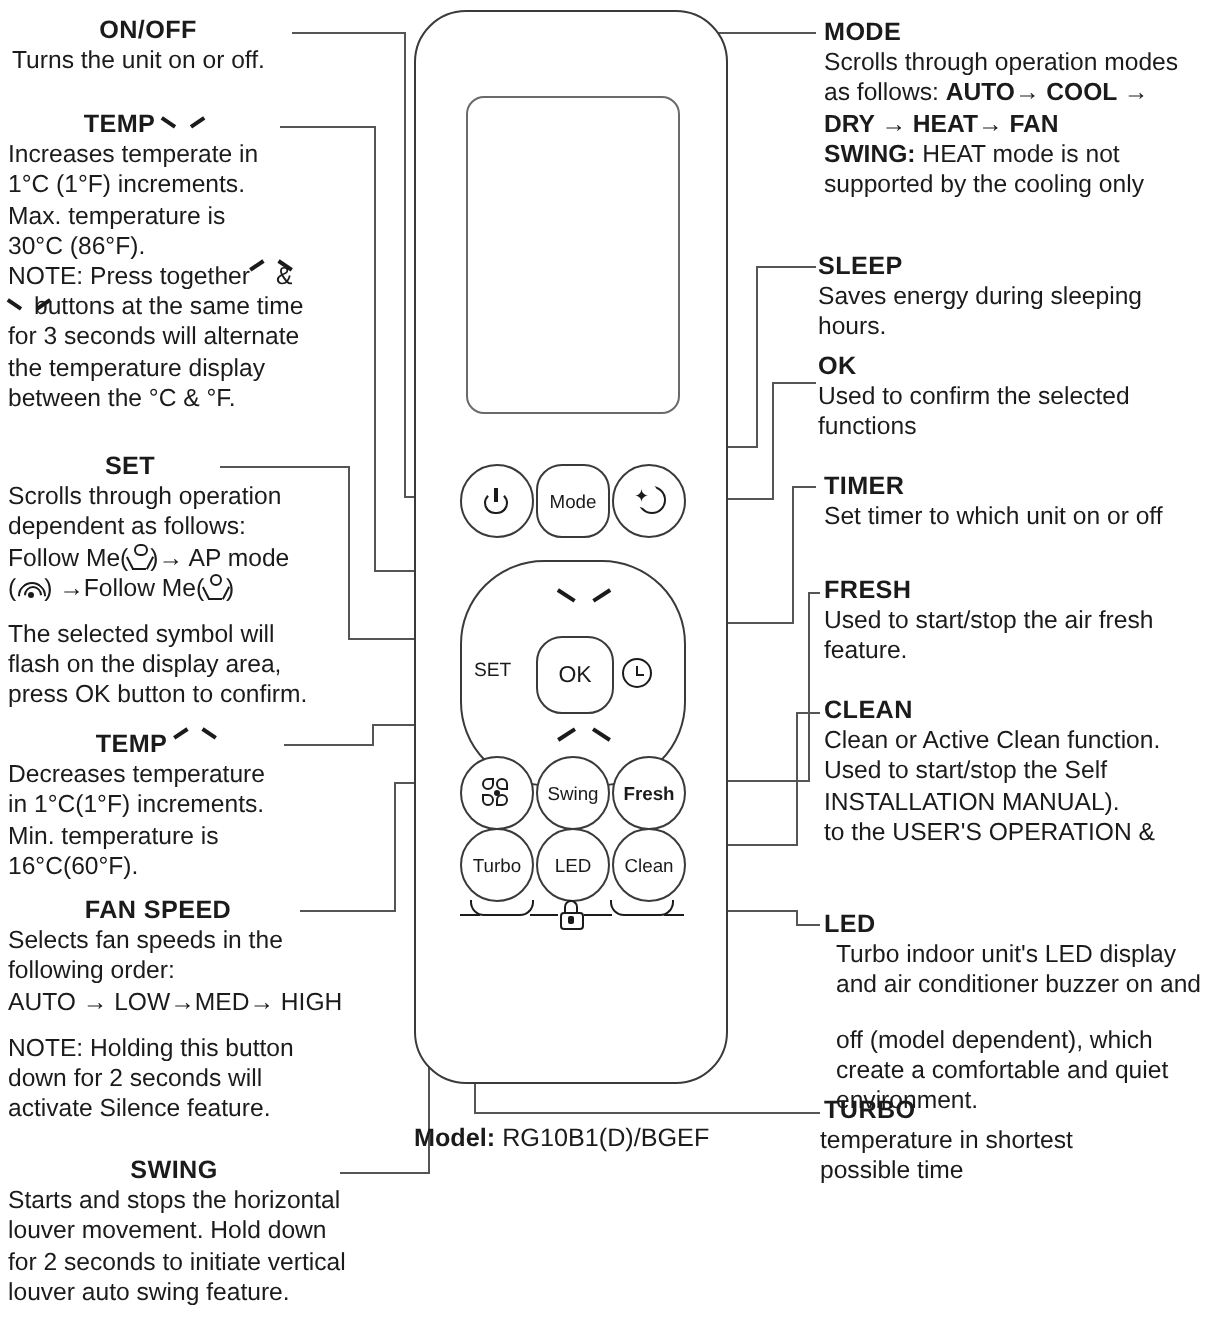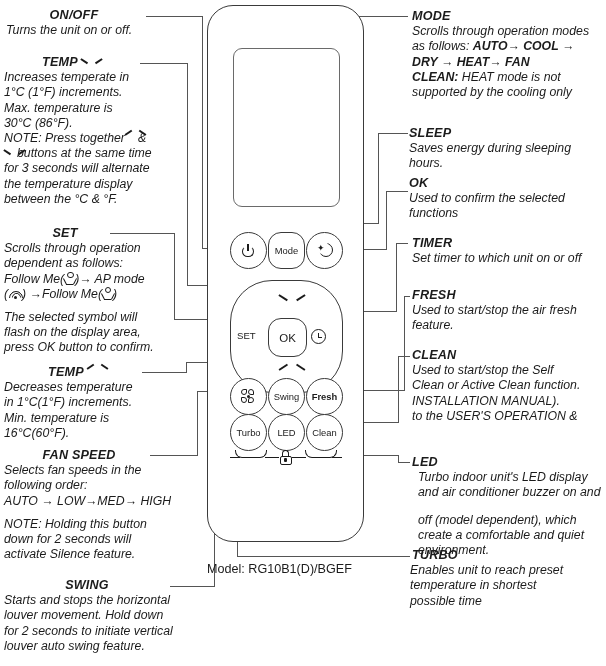--- a/index.html
+++ b/index.html
@@ -13,21 +13,21 @@
     -webkit-font-smoothing:antialiased;
   }
   #stage{position:absolute;left:0;top:0;width:606px;height:666px;}
 
   
   .ln{position:absolute;background:#555;}
   .lnh{height:1px;}
   .lnv{width:1px;}
 
   
-  .blk{position:absolute;font-size:12.3px;line-height:15.2px;color:#1b1b1b;font-style:italic;}
+  .blk{position:absolute;font-size:12.3px;line-height:15.2px;color:#1b1b1b;}
   .blk .hd{font-weight:bold;font-size:12.6px;letter-spacing:.2px;}
   .r-hd{display:block;}
   .ctr{text-align:center;}
   .tline{display:block;white-space:nowrap;}
   .sp{display:block;height:8px;}
   .b{font-weight:bold;}
 
   
   .ico{display:inline-block;vertical-align:-2px;position:relative;}
   .ico-person{width:11px;height:13px;}
@@ -116,21 +116,21 @@
   #lockwrap .lkline{position:absolute;top:6.5px;height:1.6px;background:#1b1b1b;}
   .lock{position:absolute;left:49px;top:0px;width:13px;height:15px;}
   .lock .sh{position:absolute;left:3px;top:0;width:7px;height:6px;border:1.6px solid #1b1b1b;
     border-bottom:none;border-radius:4px 4px 0 0;box-sizing:border-box;}
   .lock .bdy{position:absolute;left:0.5px;top:5.5px;width:12px;height:9px;border:1.6px solid #1b1b1b;
     border-radius:2px;box-sizing:border-box;background:#fff;}
   .lock .kh{position:absolute;left:5.3px;top:8px;width:2.4px;height:4.4px;background:#1b1b1b;border-radius:1px;}
 
   #model{position:absolute;left:207px;top:562px;width:190px;font-size:12.6px;color:#1b1b1b;
     white-space:nowrap;}
-  #model .mb{font-weight:normal;margin-top:42px;}
+  #model .mb{font-weight:bold;margin-top:42px;}
 </style>
 </head>
 <body>
 
 <div id="stage">
 
   <div class="ln lnh" style="left:146px;top:16px;width:57px;"></div>
   <div class="ln lnv" style="left:202px;top:16px;height:232px;"></div>
   <div class="ln lnh" style="left:202px;top:248px;width:36px;"></div>
 
@@ -336,21 +336,21 @@
 
   <div class="blk" style="left:412px;top:9px;width:194px;">
     <span class="hd r-hd">MODE</span>
     <span class="tline">Scrolls through operation modes</span>
     <span class="tline">
       <span>as follows:</span>
       <span class="b">AUTO→ COOL →</span>
     </span>
     <span class="tline b">DRY →  HEAT→ FAN</span>
     <span class="tline">
-      <span class="b">CLEAN:</span><span> HEAT mode is not</span>
+      <span class="b">SWING:</span><span> HEAT mode is not</span>
     </span>
     <span class="tline">supported by the cooling only</span>
   </div>
 
   <div class="blk" style="left:409px;top:126px;width:194px;">
     <span class="hd r-hd">SLEEP</span>
     <span class="tline">Saves energy during sleeping</span>
     <span class="tline">hours.</span>
   </div>
 
@@ -366,35 +366,34 @@
   </div>
 
   <div class="blk" style="left:412px;top:288px;width:194px;">
     <span class="hd r-hd">FRESH</span>
     <span class="tline">Used to start/stop the air fresh</span>
     <span class="tline">feature.</span>
   </div>
 
   <div class="blk" style="left:412px;top:348px;width:194px;">
     <span class="hd r-hd">CLEAN</span>
+    <span class="tline">Clean or Active Clean function.</span>
     <span class="tline">Used to start/stop the Self</span>
-    <span class="tline">Clean or Active Clean function.</span>
     <span class="tline">INSTALLATION MANUAL).</span>
     <span class="tline">to the USER'S OPERATION &amp;</span>
   </div>
 
   <div class="blk" style="left:412px;top:455px;width:194px;">
     <span class="hd r-hd">LED</span>
     <span class="tline" style="padding-left:6px;">Turbo indoor unit's LED display</span>
     <span class="tline" style="padding-left:6px;">and air conditioner buzzer on and</span>
     <span class="tline" style="padding-left:6px;margin-top:12px;">off (model dependent), which</span>
     <span class="tline" style="padding-left:6px;">create a comfortable and quiet</span>
     <span class="tline" style="padding-left:6px;">environment.</span>
   </div>
 
   <div class="blk" style="left:410px;top:548px;width:194px;">
     <span class="hd r-hd" style="padding-left:2px;">TURBO</span>
-    <span class="tline">Enables unit to reach preset</span>
     <span class="tline">temperature in shortest</span>
     <span class="tline">possible time</span>
   </div>
 
 </div>
 
 </body></html>

